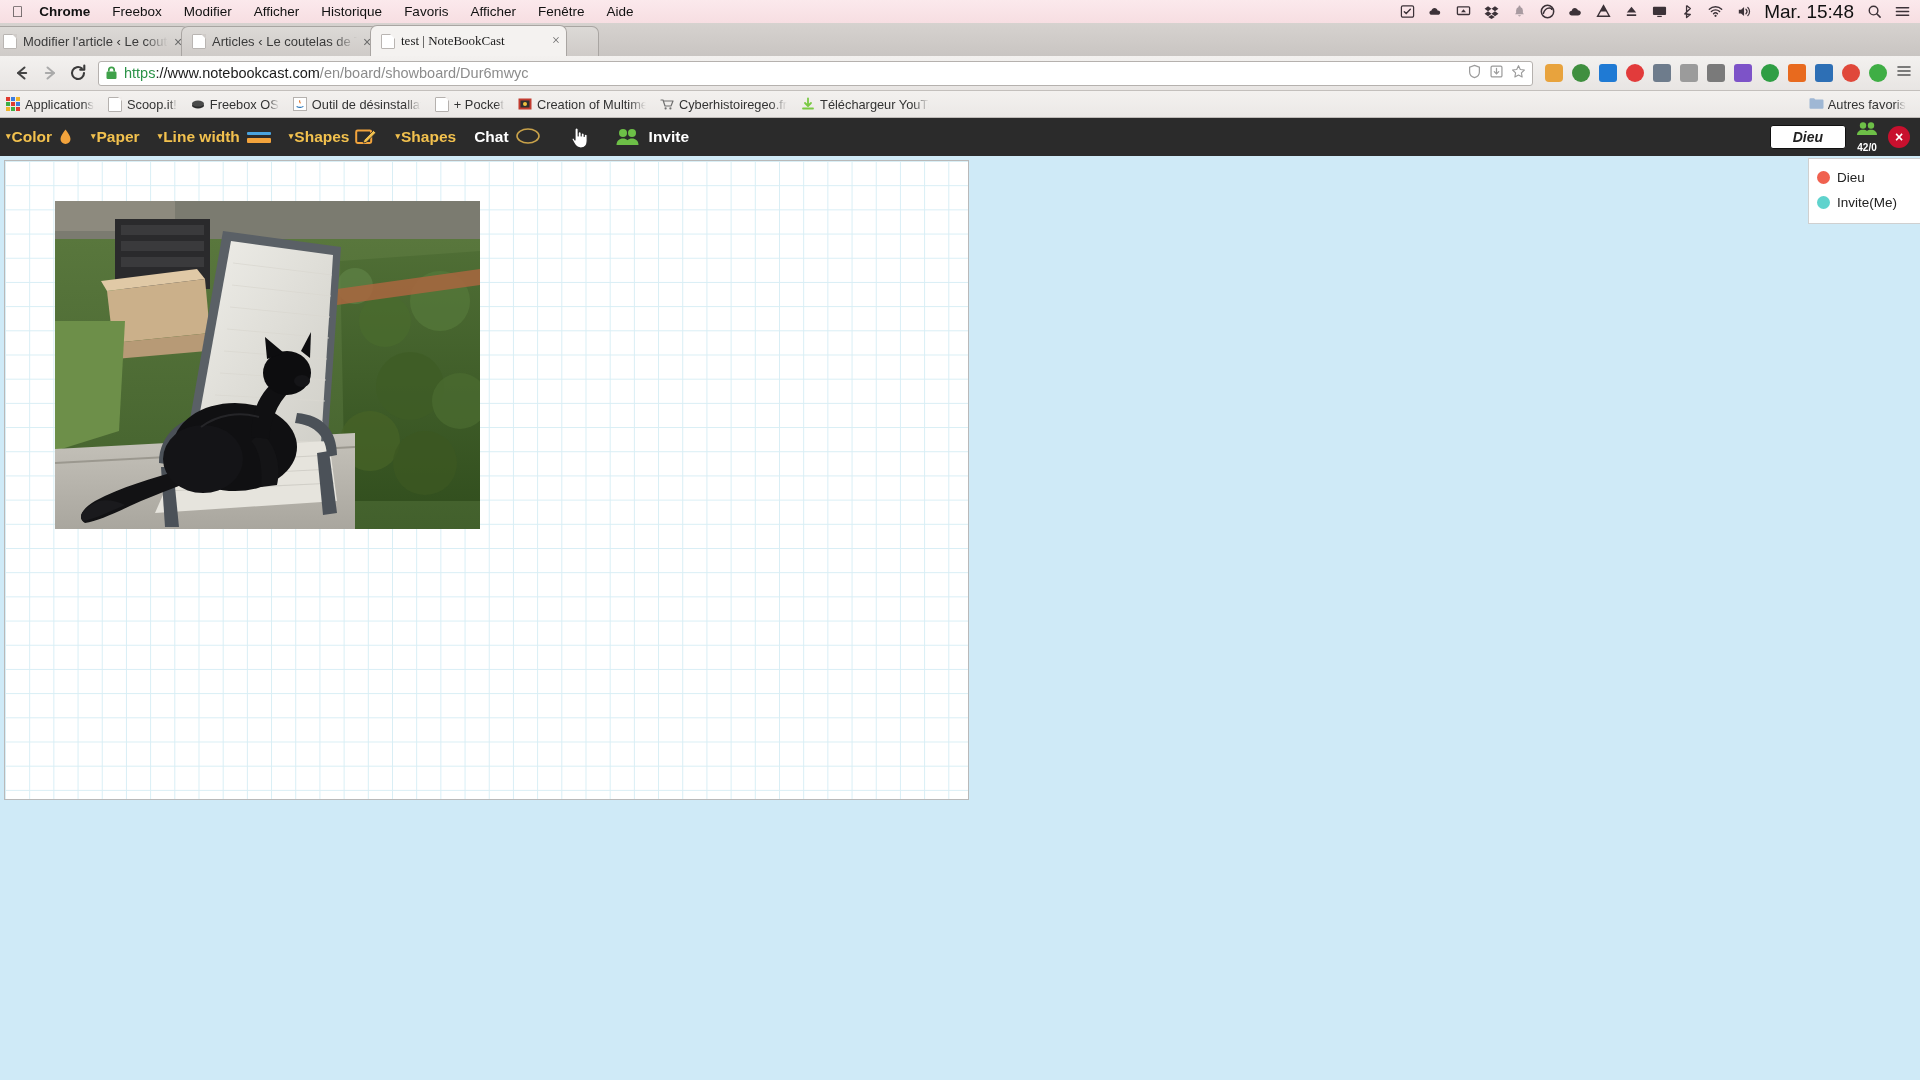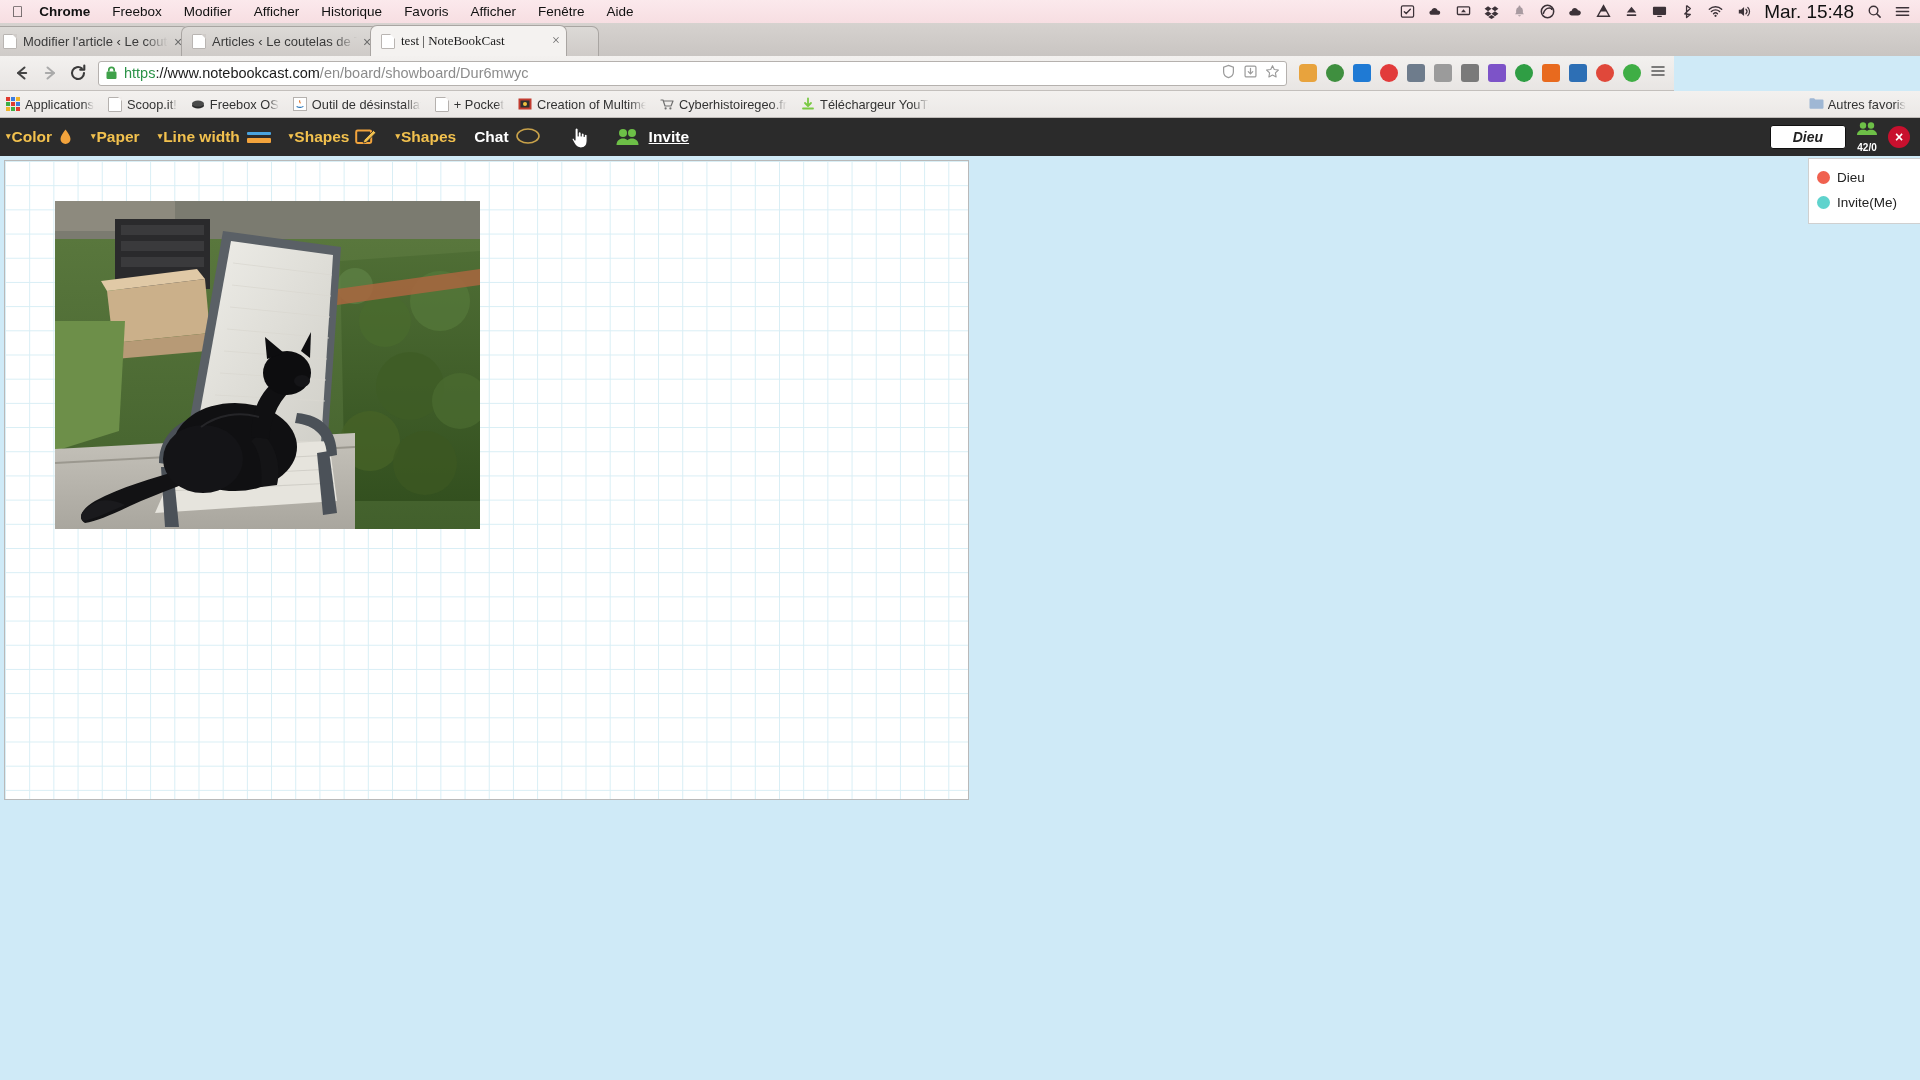--- a/index.html
+++ b/index.html
@@ -73,21 +73,21 @@
     padding-right: 4px;
   }
   .tab .tclose { width: 20px; flex: 0 0 auto; text-align: center; font-size: 14px; color: #6a6a6a; }
   .tab-stub {
     width: 40px; height: 30px; margin-left: -8px;
     background: linear-gradient(180deg,#dcd9d6 0%,#cfcbc8 100%);
     border: 1px solid #a9a5a2; border-bottom: none; border-radius: 7px 7px 0 0;
   }
 
   .navbar {
-    width: 1674px; height: 35px;
+    width: 1920px; height: 35px;
     background: linear-gradient(180deg,#f3f1ef 0%,#e8e5e3 100%);
     border-bottom: 1px solid #c3bfbc;
     display: flex; align-items: center; padding: 0 8px;
   }
   .navbtn { width: 28px; height: 28px; display: flex; align-items: center; justify-content: center; }
   .omnibox {
     flex: 1 1 auto; height: 25px; margin: 0 6px;
     background: #fff; border: 1px solid #b5b1ae; border-radius: 3px;
     display: flex; align-items: center; padding: 0 6px;
     font-size: 14.5px; overflow: hidden;
@@ -524,21 +524,21 @@
         </svg>
     </span>
   </span>
 
   <span class="nbitem" style="margin-left:26px;">
     <svg width="24" height="26" viewBox="0 0 24 26">
         <path d="M8 16V5.5a1.6 1.6 0 013.2 0V12V9.2a1.5 1.5 0 013 0V12v-1.6a1.5 1.5 0 013 0V12.4v-.8a1.5 1.5 0 013 0V17c0 4-2.4 7-6.4 7-3.6 0-5.2-1.8-6.6-4.4L5 15.6c-.6-1.1 1-2.3 2-1.2z" fill="#fff" stroke="#2b2b2b" stroke-width="1.2" stroke-linejoin="round"></path>
       </svg>
   </span>
 
-  <span class="nbitem nb-white" style="margin-left:24px;text-decoration:underline;">
+  <span class="nbitem nb-white" style="margin-left:24px;">
     <span class="drop-ico" style="margin-left:0;margin-right:8px;">
       <svg width="26" height="20" viewBox="0 0 26 20">
           <circle cx="8" cy="6" r="4" fill="#6dbf47"></circle>
           <circle cx="17" cy="6" r="4" fill="#6dbf47"></circle>
           <path d="M1.5 18c0-4 3-6.4 6.5-6.4S14.5 14 14.5 18z" fill="#6dbf47"></path>
           <path d="M10.5 18c0-4 3-6.4 6.5-6.4S23.5 14 23.5 18z" fill="#6dbf47"></path>
         </svg>
     </span>
     <span>Invite</span>
   </span>

